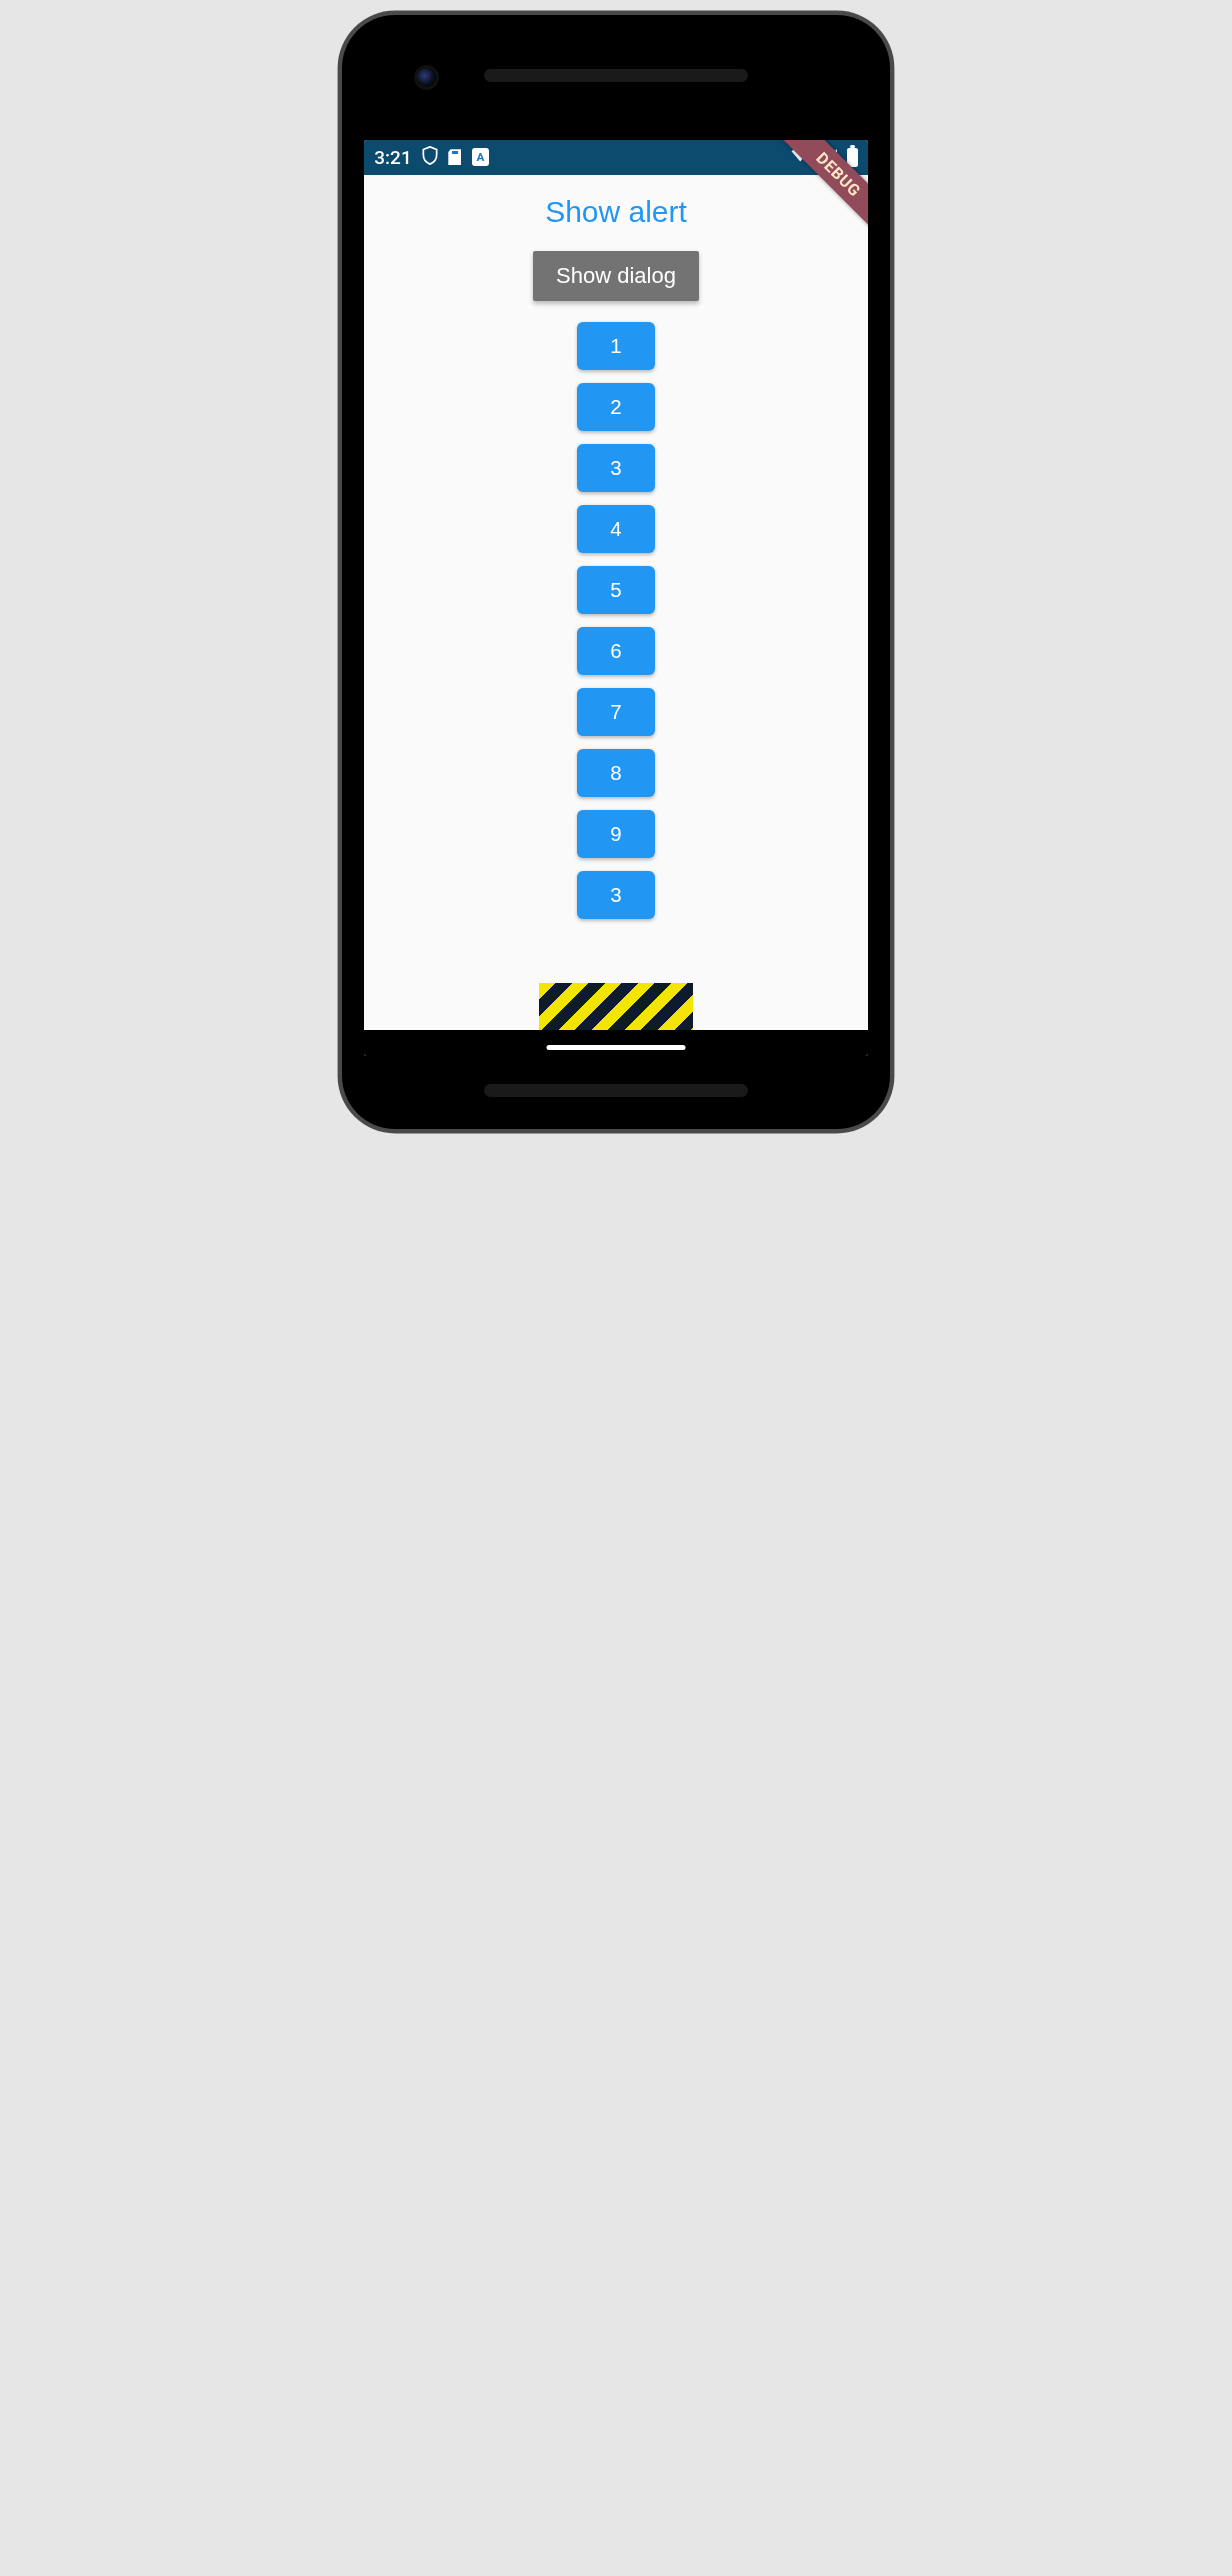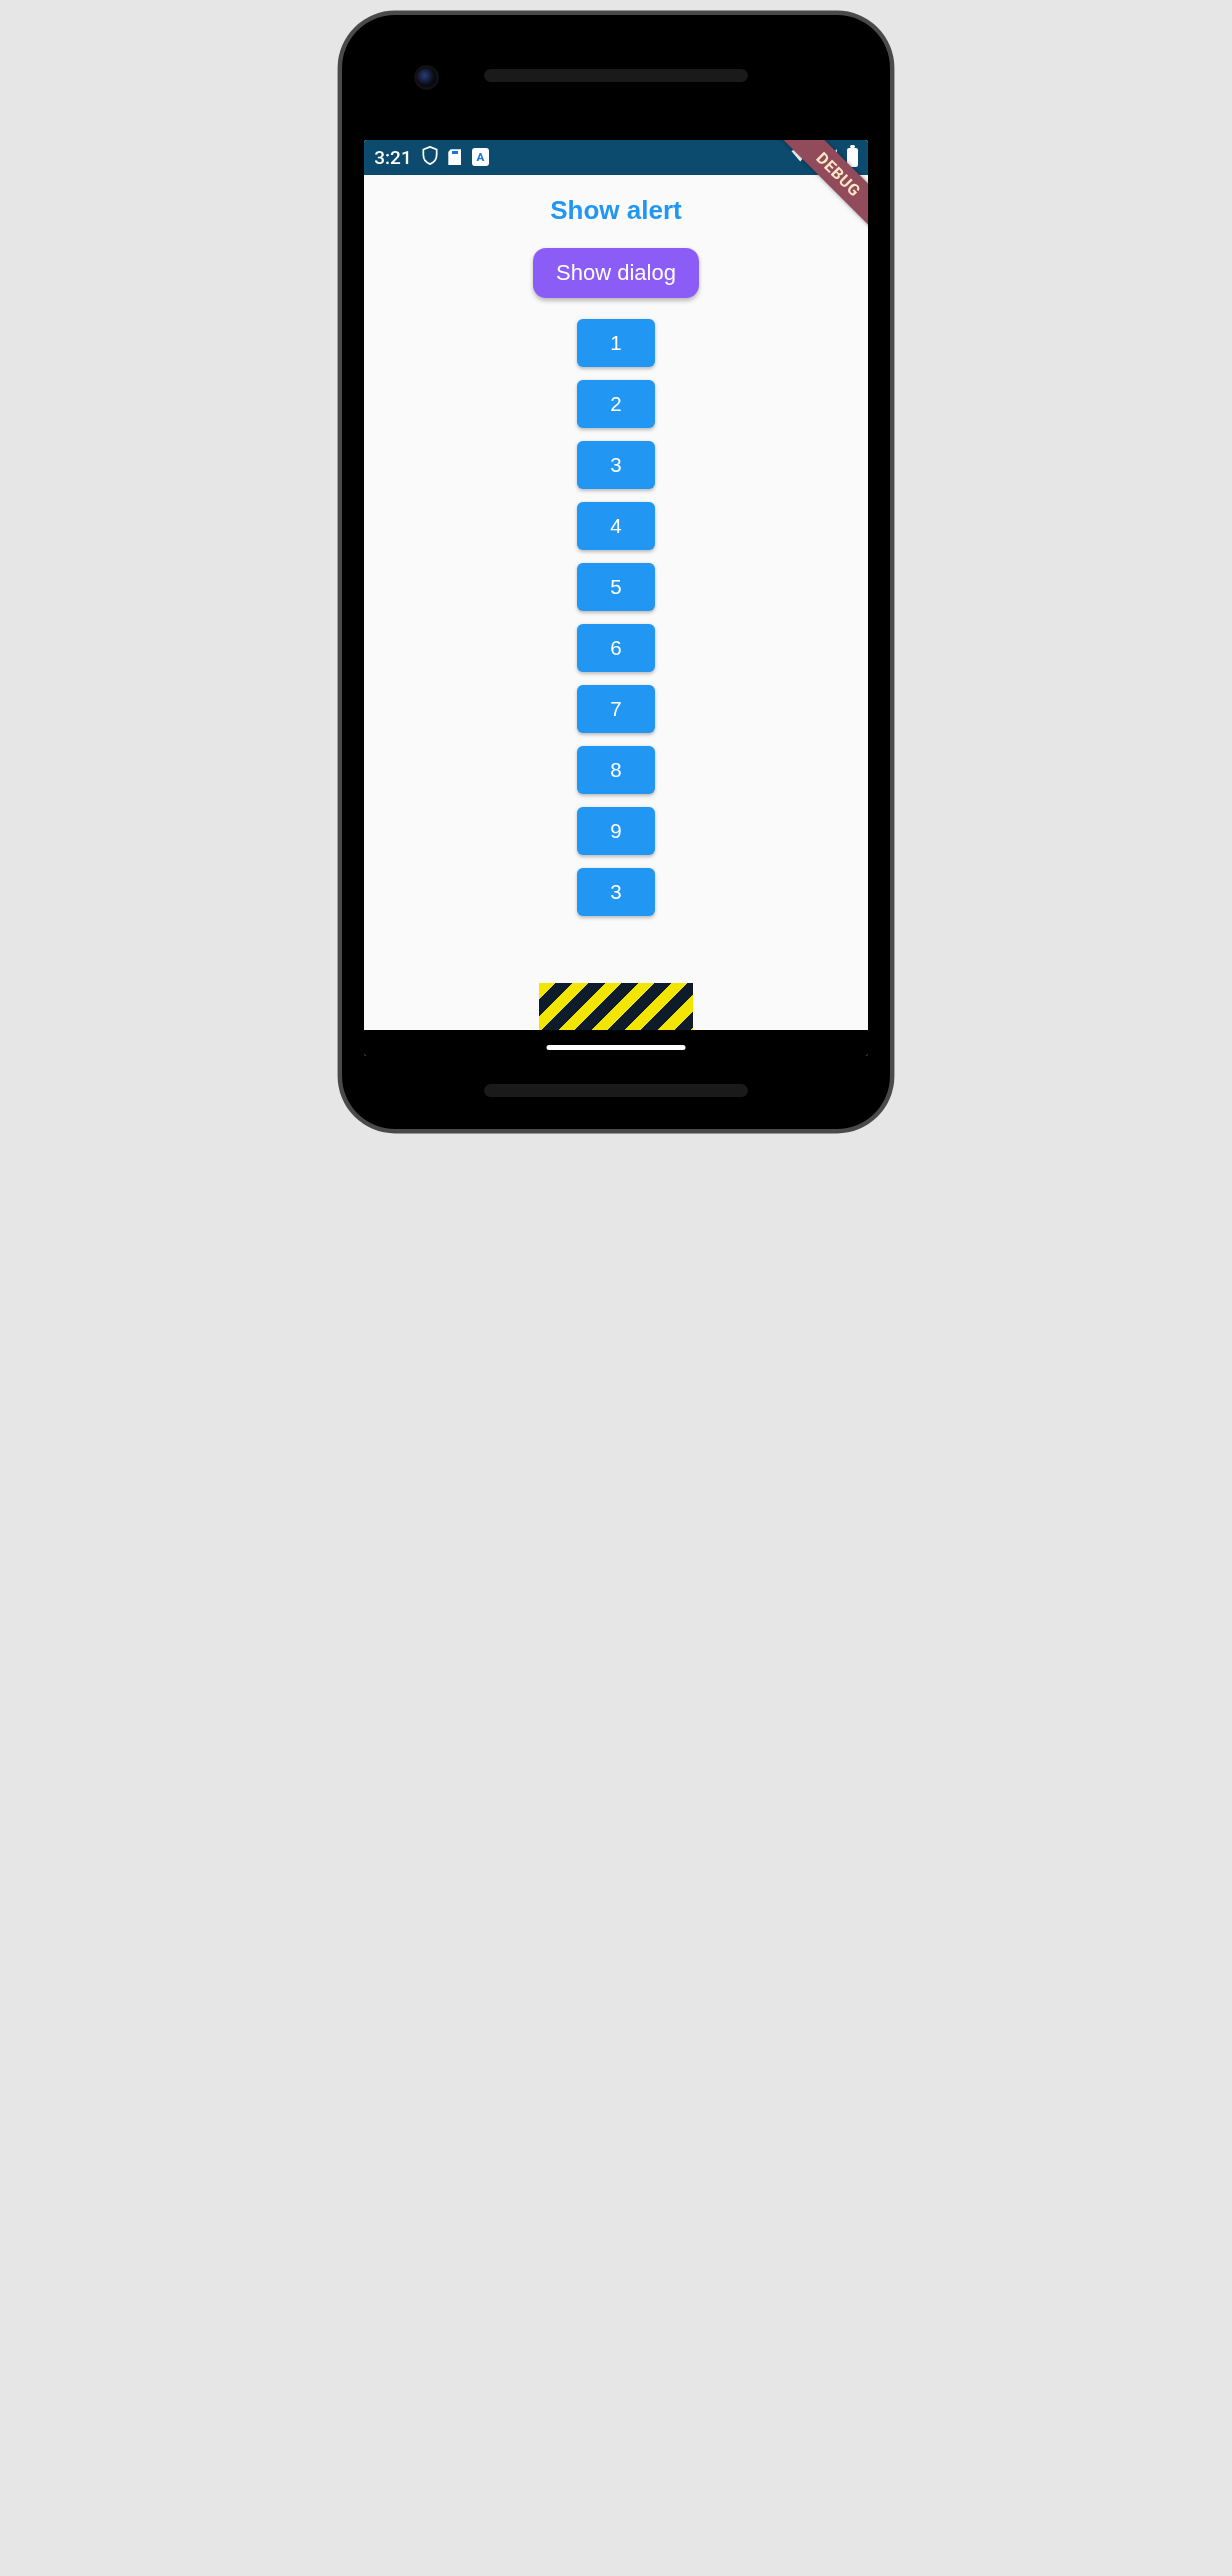--- a/index.html
+++ b/index.html
@@ -142,34 +142,34 @@
     overflow: hidden;
   }
   .column {
     display: flex;
     flex-direction: column;
     align-items: center;
     padding-top: 10.3px;
   }
   .text-button {
     color: #2196f3;
-    font-size: 26px;
-    font-weight: 700;
+    font-size: 30px;
+    font-weight: 400;
     padding: 10.3px 14.7px;
     background: transparent;
     border: none;
     cursor: pointer;
   }
   .elevated-button {
     margin-top: 11.7px;
     margin-bottom: 8.8px;
-    background: #8b5cf6;
+    background: #737373;
     color: #fff;
     border: none;
-    border-radius: 13px;
+    border-radius: 2px;
     font-size: 22px;
     font-weight: 500;
     padding: 11.7px 23.4px;
     box-shadow: 0 2.2px 4.4px rgba(0,0,0,.25);
     cursor: pointer;
   }
   .num-button {
     margin-top: 13px;
     width: 78px;
     height: 48px;

